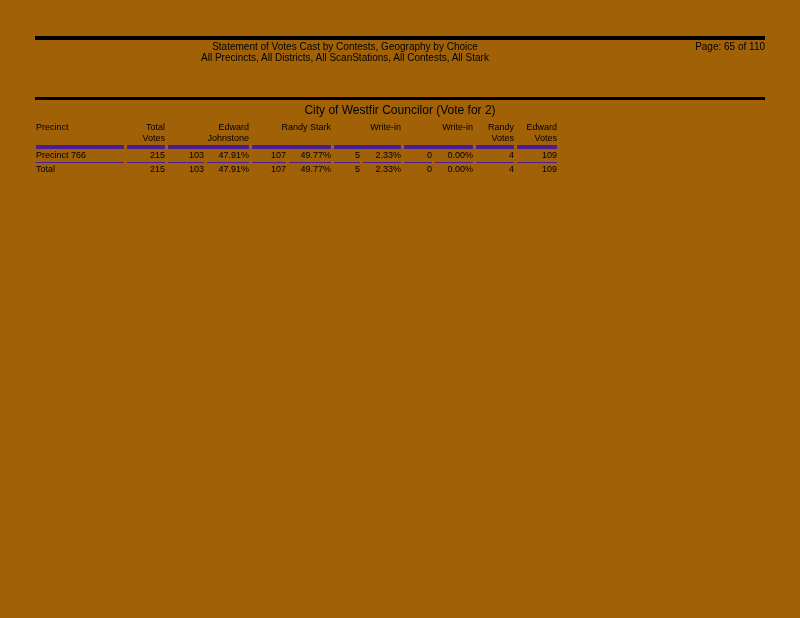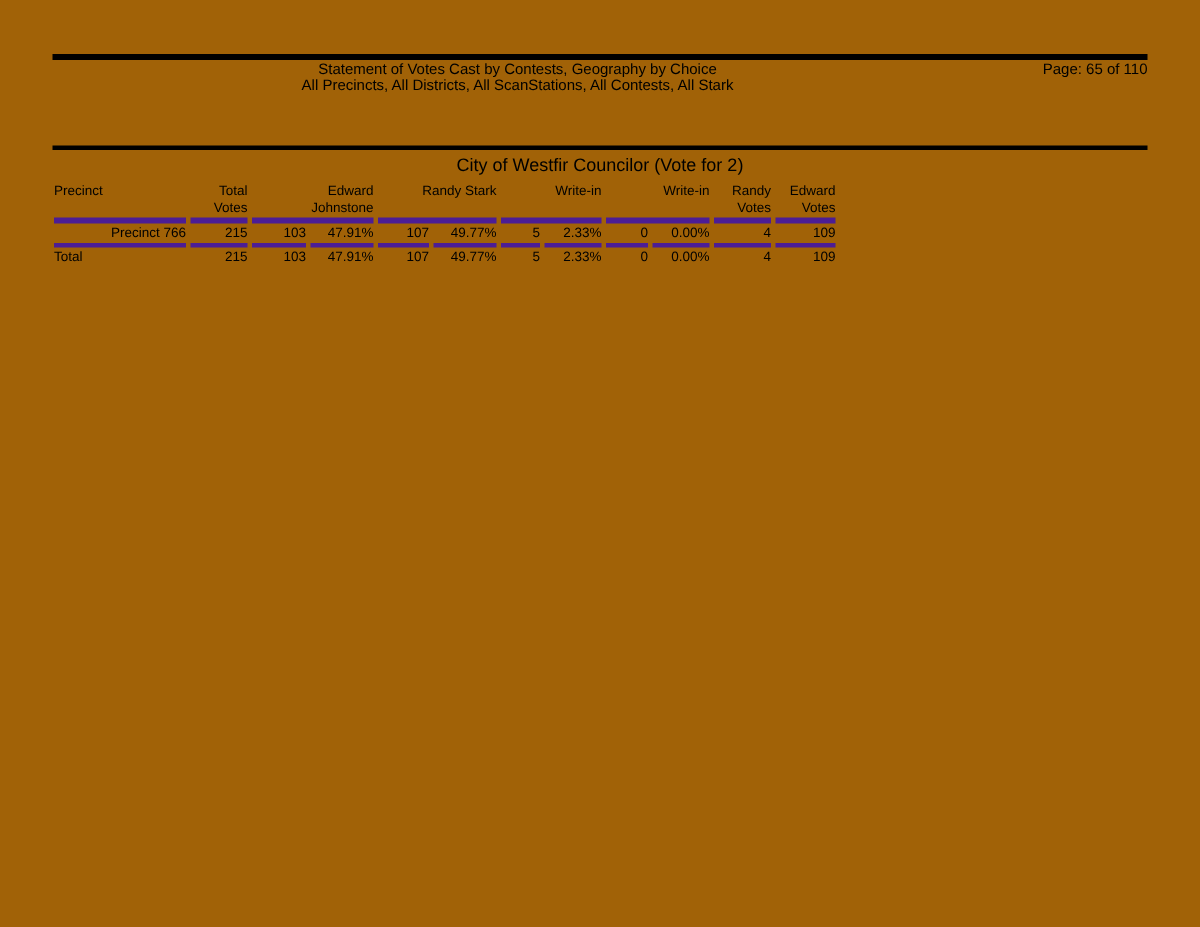--- a/index.html
+++ b/index.html
@@ -38,21 +38,21 @@
     font-size: 9px; line-height: 11px;
   }
   .votes-table th {
     font-weight: normal; vertical-align: top; padding: 0 0 1px 0;
     border-bottom: 4px solid #4c1d95;
   }
   .votes-table td { padding: 1px 0; }
   .votes-table th.left, .votes-table td.left { text-align: left; }
   .votes-table th.num, .votes-table td.num { text-align: right; }
   .votes-table th.cand { text-align: right; padding-left: 2px; }
-  .votes-table tr.underlined td { border-bottom: 3px solid #4c1d95; text-align: right; }
+  .votes-table tr.underlined td { border-bottom: 1px solid #4c1d95; }
 </style>
 </head>
 <body>
 
 <div class="page">
 
   <div class="rule top"></div>
 
   <div class="header-block">
     <div>Statement of Votes Cast by Contests, Geography by Choice</div>

